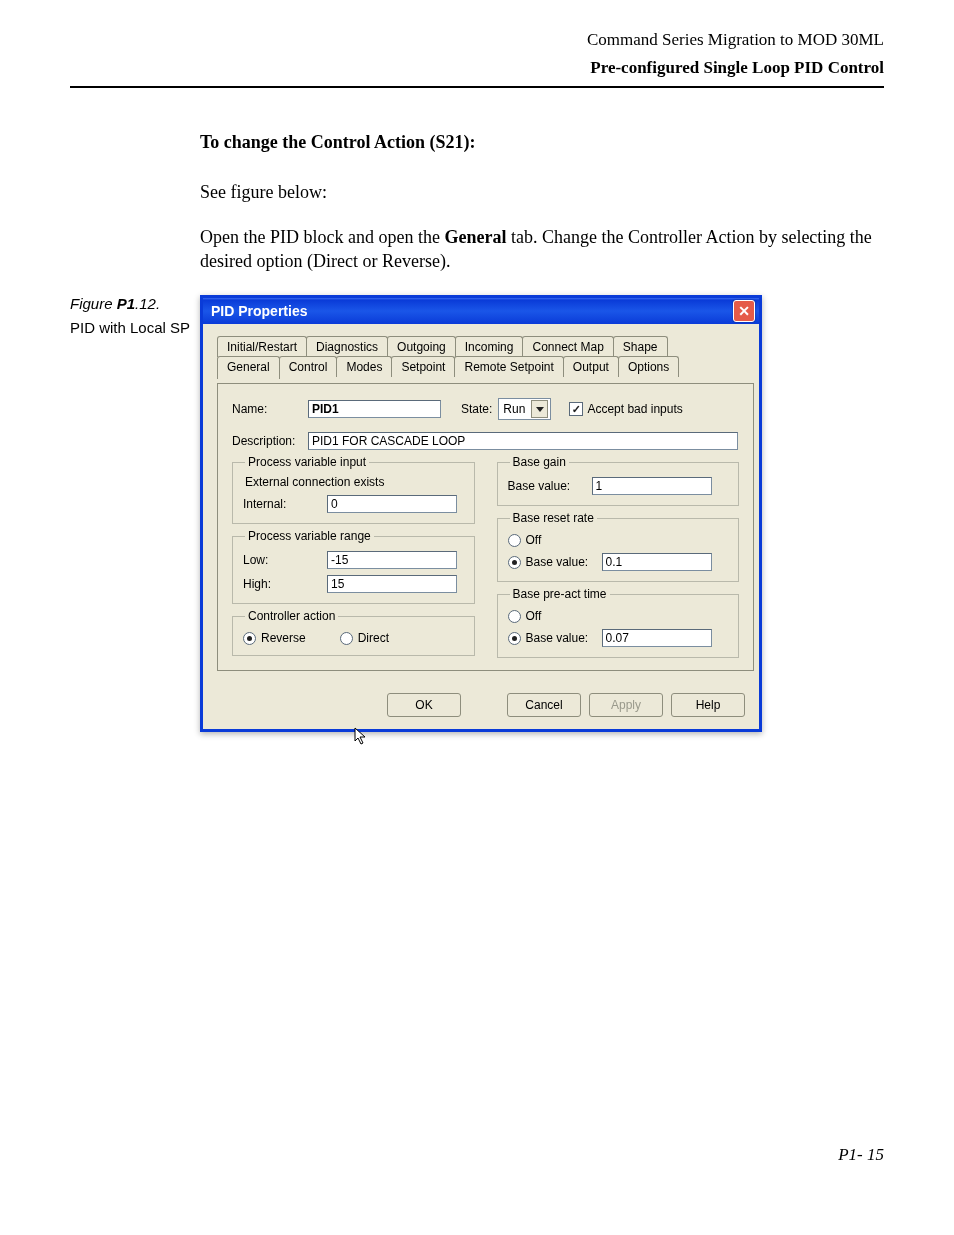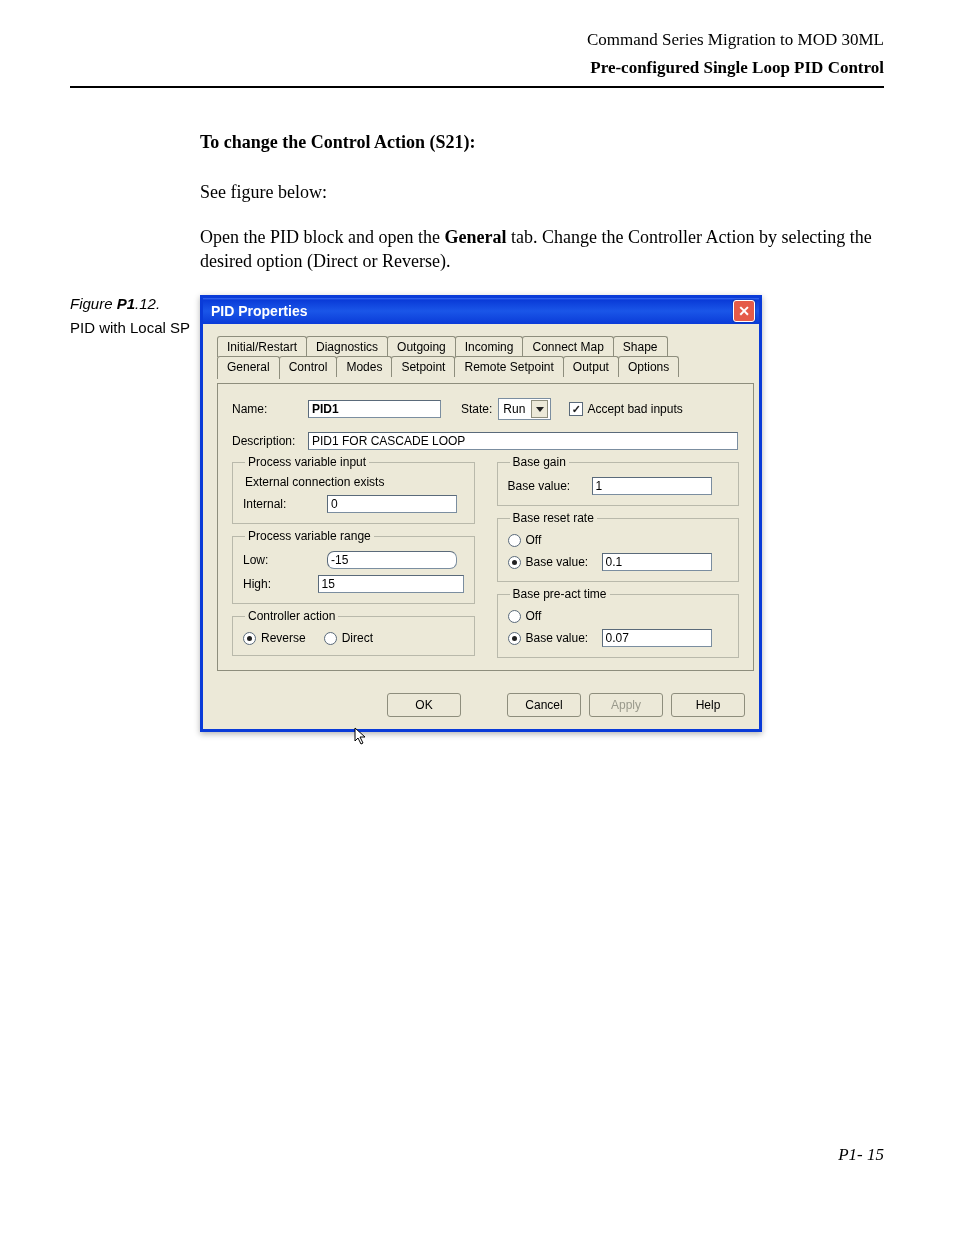--- a/index.html
+++ b/index.html
@@ -137,30 +137,30 @@
                   <div class="subtext">External connection exists</div>
                   <div class="fsrow">
                     <span class="lbl">Internal:</span>
                     <input class="txtinput" style="width: 130px;" value="0">
                   </div>
                 </div>
                 <div class="fieldset">
                   <span class="legend">Process variable range</span>
                   <div class="fsrow">
                     <span class="lbl">Low:</span>
-                    <input class="txtinput" style="width: 130px; border-radius: 7px;" value="-15">
+                    <input class="txtinput" style="width: 130px;" value="-15">
                   </div>
                   <div class="fsrow">
                     <span class="lbl">High:</span>
-                    <input class="txtinput" style="width: 146px;" value="15">
+                    <input class="txtinput" style="width: 130px;" value="15">
                   </div>
                 </div>
                 <div class="fieldset" style="margin-bottom:0">
                   <span class="legend">Controller action</span>
-                  <div class="fsrow" style="gap:18px">
+                  <div class="fsrow" style="gap:34px">
                     <span style="display:inline-flex;align-items:center">
                       <span class="radio sel"></span>
                       <span>Reverse</span>
                     </span>
                     <span style="display:inline-flex;align-items:center">
                       <span class="radio"></span>
                       <span>Direct</span>
                     </span>
                   </div>
                 </div>

